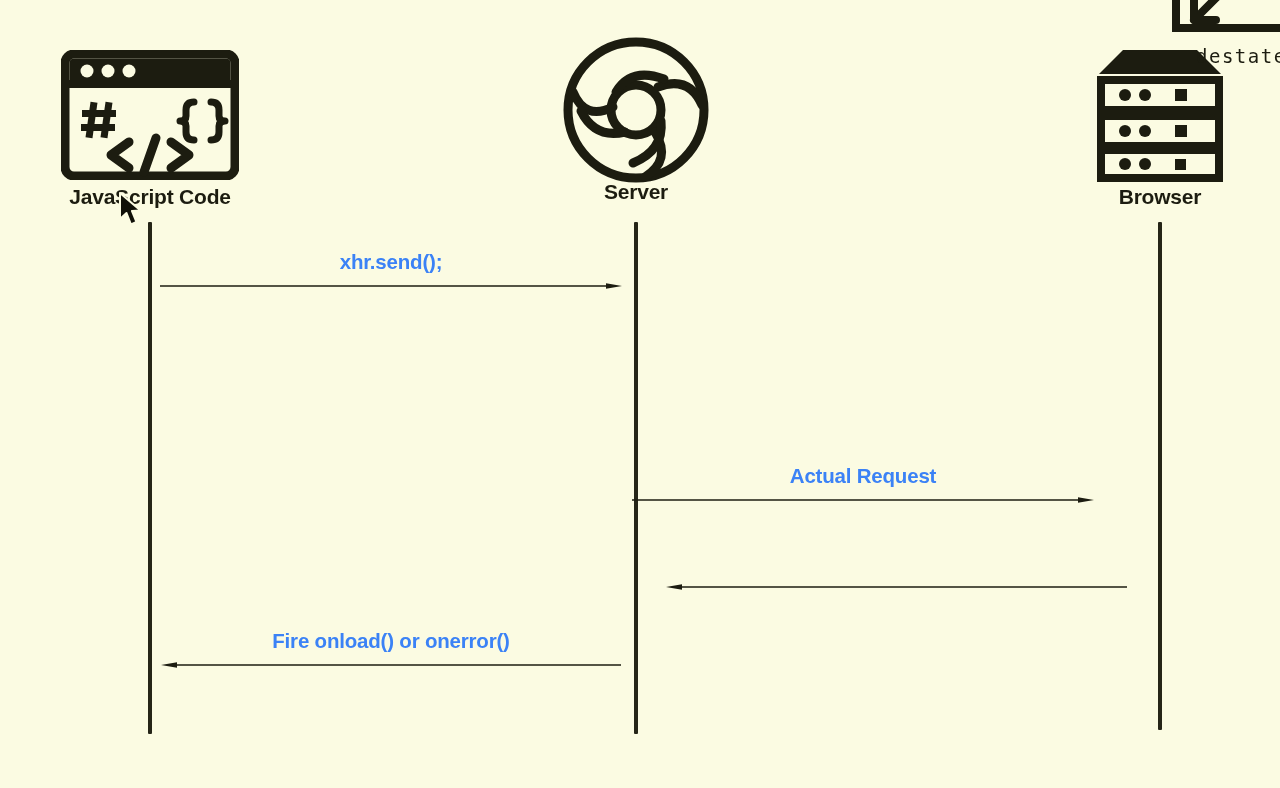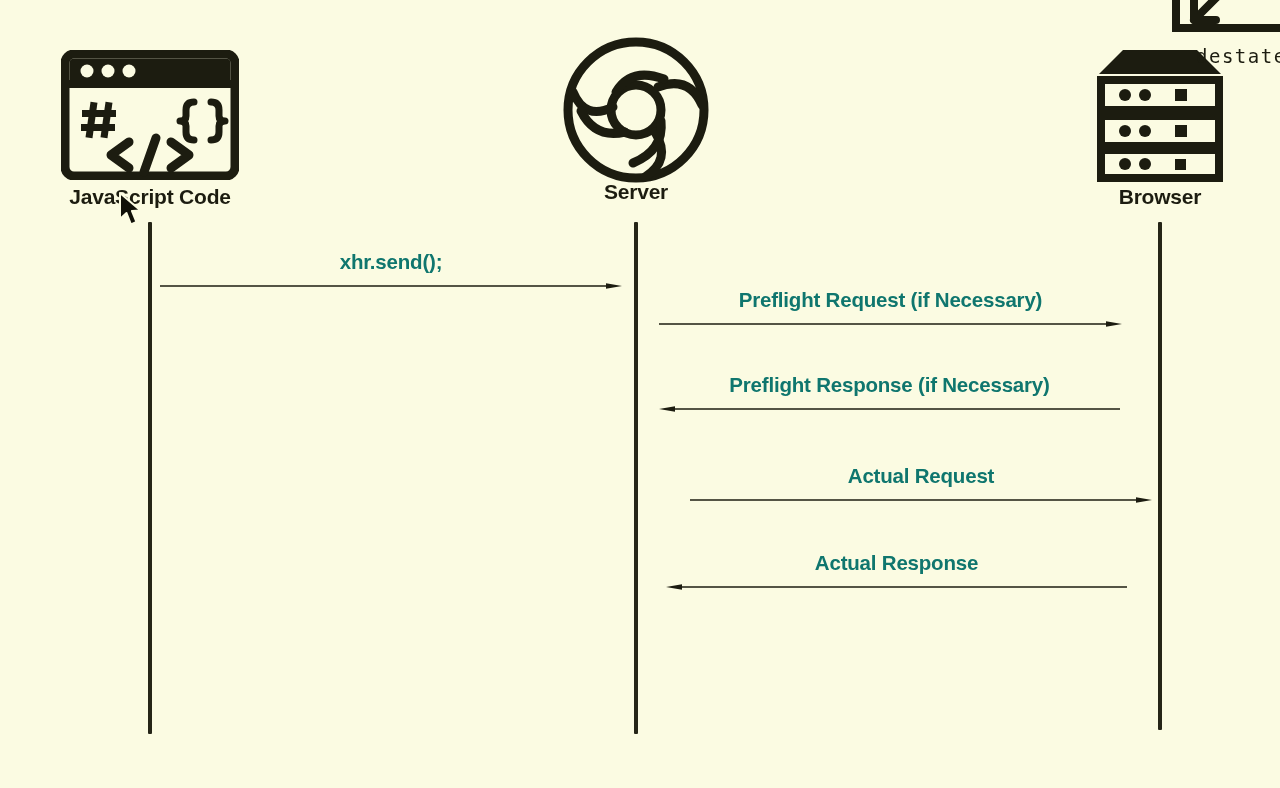--- a/index.html
+++ b/index.html
@@ -56,21 +56,21 @@
   }
   .msg-label {
     position: absolute;
     bottom: 14px;
     left: 0;
     width: 100%;
     text-align: center;
     font-size: 20.5px;
     font-weight: bold;
     letter-spacing: -0.2px;
-    color: #0f766e;
+    color: #3b82f6;
     white-space: nowrap;
   }
   .msg-line {
     position: absolute;
     bottom: 0;
     left: 0;
     width: 100%;
     height: 4px;
   }
   .msg-line svg { display: block; width: 100%; height: 100%; overflow: visible; }
@@ -192,60 +192,50 @@
   <div class="message" style="left:160px; top:242px; width:462px;">
     <div class="msg-label">xhr.send();</div>
     <div class="msg-line">
       <svg viewBox="0 0 462 10" preserveAspectRatio="none">
         <line x1="0" y1="5" x2="450" y2="5" stroke="#1c1c10" stroke-width="3.4"></line>
         <polygon points="462,5 446,12 446,-2" fill="#1c1c10"></polygon>
       </svg>
     </div>
   </div>
 
-  <div class="message" style="left:659px; top:280px; width:463px;">
-    <div class="msg-label">Preflight Request (if Necessary)</div>
-    <div class="msg-line">
-      <svg viewBox="0 0 463 10" preserveAspectRatio="none">
-        <line x1="0" y1="5" x2="451" y2="5" stroke="#1c1c10" stroke-width="3.4"></line>
-        <polygon points="463,5 447,12 447,-2" fill="#1c1c10"></polygon>
-      </svg>
-    </div>
-  </div>
-
-  <div class="message" style="left:659px; top:365px; width:461px;">
-    <div class="msg-label">Preflight Response (if Necessary)</div>
+
+
+  <div class="message" style="left:632px; top:456px; width:462px;">
+    <div class="msg-label">Actual Request</div>
+    <div class="msg-line">
+      <svg viewBox="0 0 462 10" preserveAspectRatio="none">
+        <line x1="0" y1="5" x2="450" y2="5" stroke="#1c1c10" stroke-width="3.4"></line>
+        <polygon points="462,5 446,12 446,-2" fill="#1c1c10"></polygon>
+      </svg>
+    </div>
+  </div>
+
+  <div class="message" style="left:666px; top:543px; width:461px;">
     <div class="msg-line">
       <svg viewBox="0 0 461 10" preserveAspectRatio="none">
         <line x1="12" y1="5" x2="461" y2="5" stroke="#1c1c10" stroke-width="3.4"></line>
         <polygon points="0,5 16,12 16,-2" fill="#1c1c10"></polygon>
       </svg>
     </div>
   </div>
 
-  <div class="message" style="left:690px; top:456px; width:462px;">
-    <div class="msg-label">Actual Request</div>
-    <div class="msg-line">
-      <svg viewBox="0 0 462 10" preserveAspectRatio="none">
-        <line x1="0" y1="5" x2="450" y2="5" stroke="#1c1c10" stroke-width="3.4"></line>
-        <polygon points="462,5 446,12 446,-2" fill="#1c1c10"></polygon>
-      </svg>
-    </div>
-  </div>
-
-  <div class="message" style="left:666px; top:543px; width:461px;">
-    <div class="msg-label">Actual Response</div>
-    <div class="msg-line">
-      <svg viewBox="0 0 461 10" preserveAspectRatio="none">
-        <line x1="12" y1="5" x2="461" y2="5" stroke="#1c1c10" stroke-width="3.4"></line>
+  <div class="message" style="left:161px; top:621px; width:460px;">
+    <div class="msg-label">Fire onload() or onerror()</div>
+    <div class="msg-line">
+      <svg viewBox="0 0 460 10" preserveAspectRatio="none">
+        <line x1="12" y1="5" x2="460" y2="5" stroke="#1c1c10" stroke-width="3.4"></line>
         <polygon points="0,5 16,12 16,-2" fill="#1c1c10"></polygon>
       </svg>
     </div>
   </div>
-
 
   <div class="corner-frame" style="left:1172px; top:-12px; width:120px; height:60px;">
     <svg width="120" height="60" viewBox="0 0 120 60" aria-hidden="true">
 
       <path d="M4 0 L4 40 L120 40" fill="none" stroke="#1c1c10" stroke-width="8"></path>
 
       <g stroke="#1c1c10" stroke-width="8" stroke-linecap="round" stroke-linejoin="round" fill="none">
         <path d="M50 4 L22 32"></path>
         <path d="M22 10 L22 32 L44 32"></path>
       </g>

